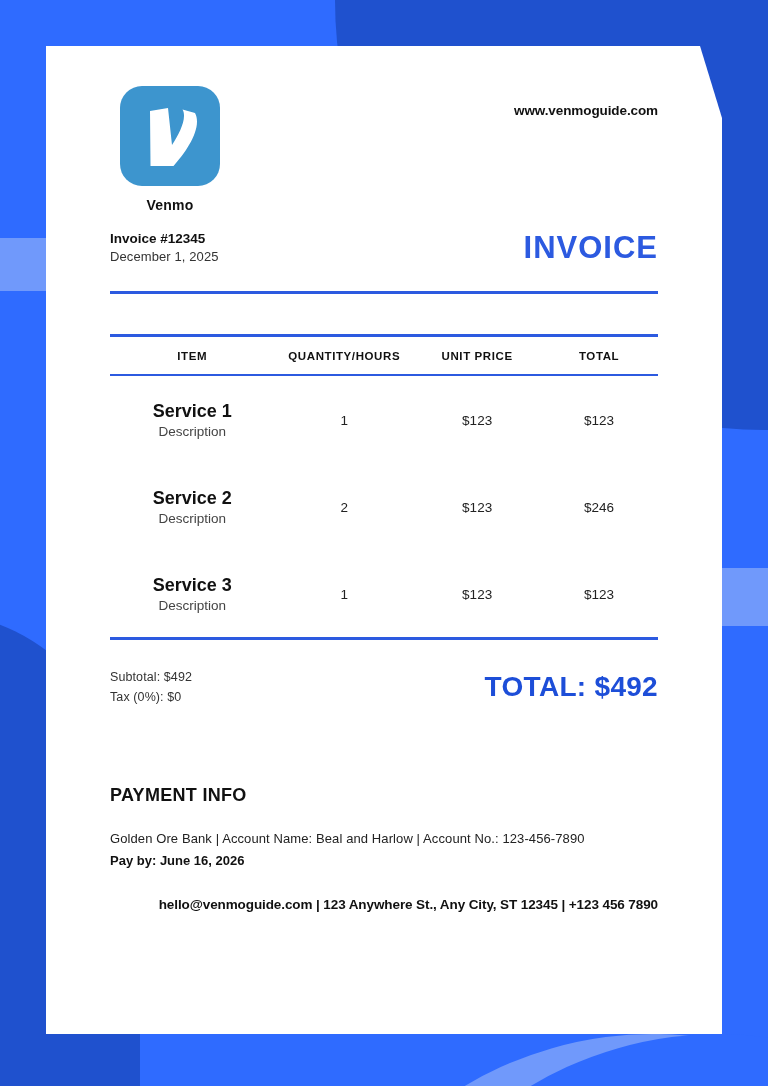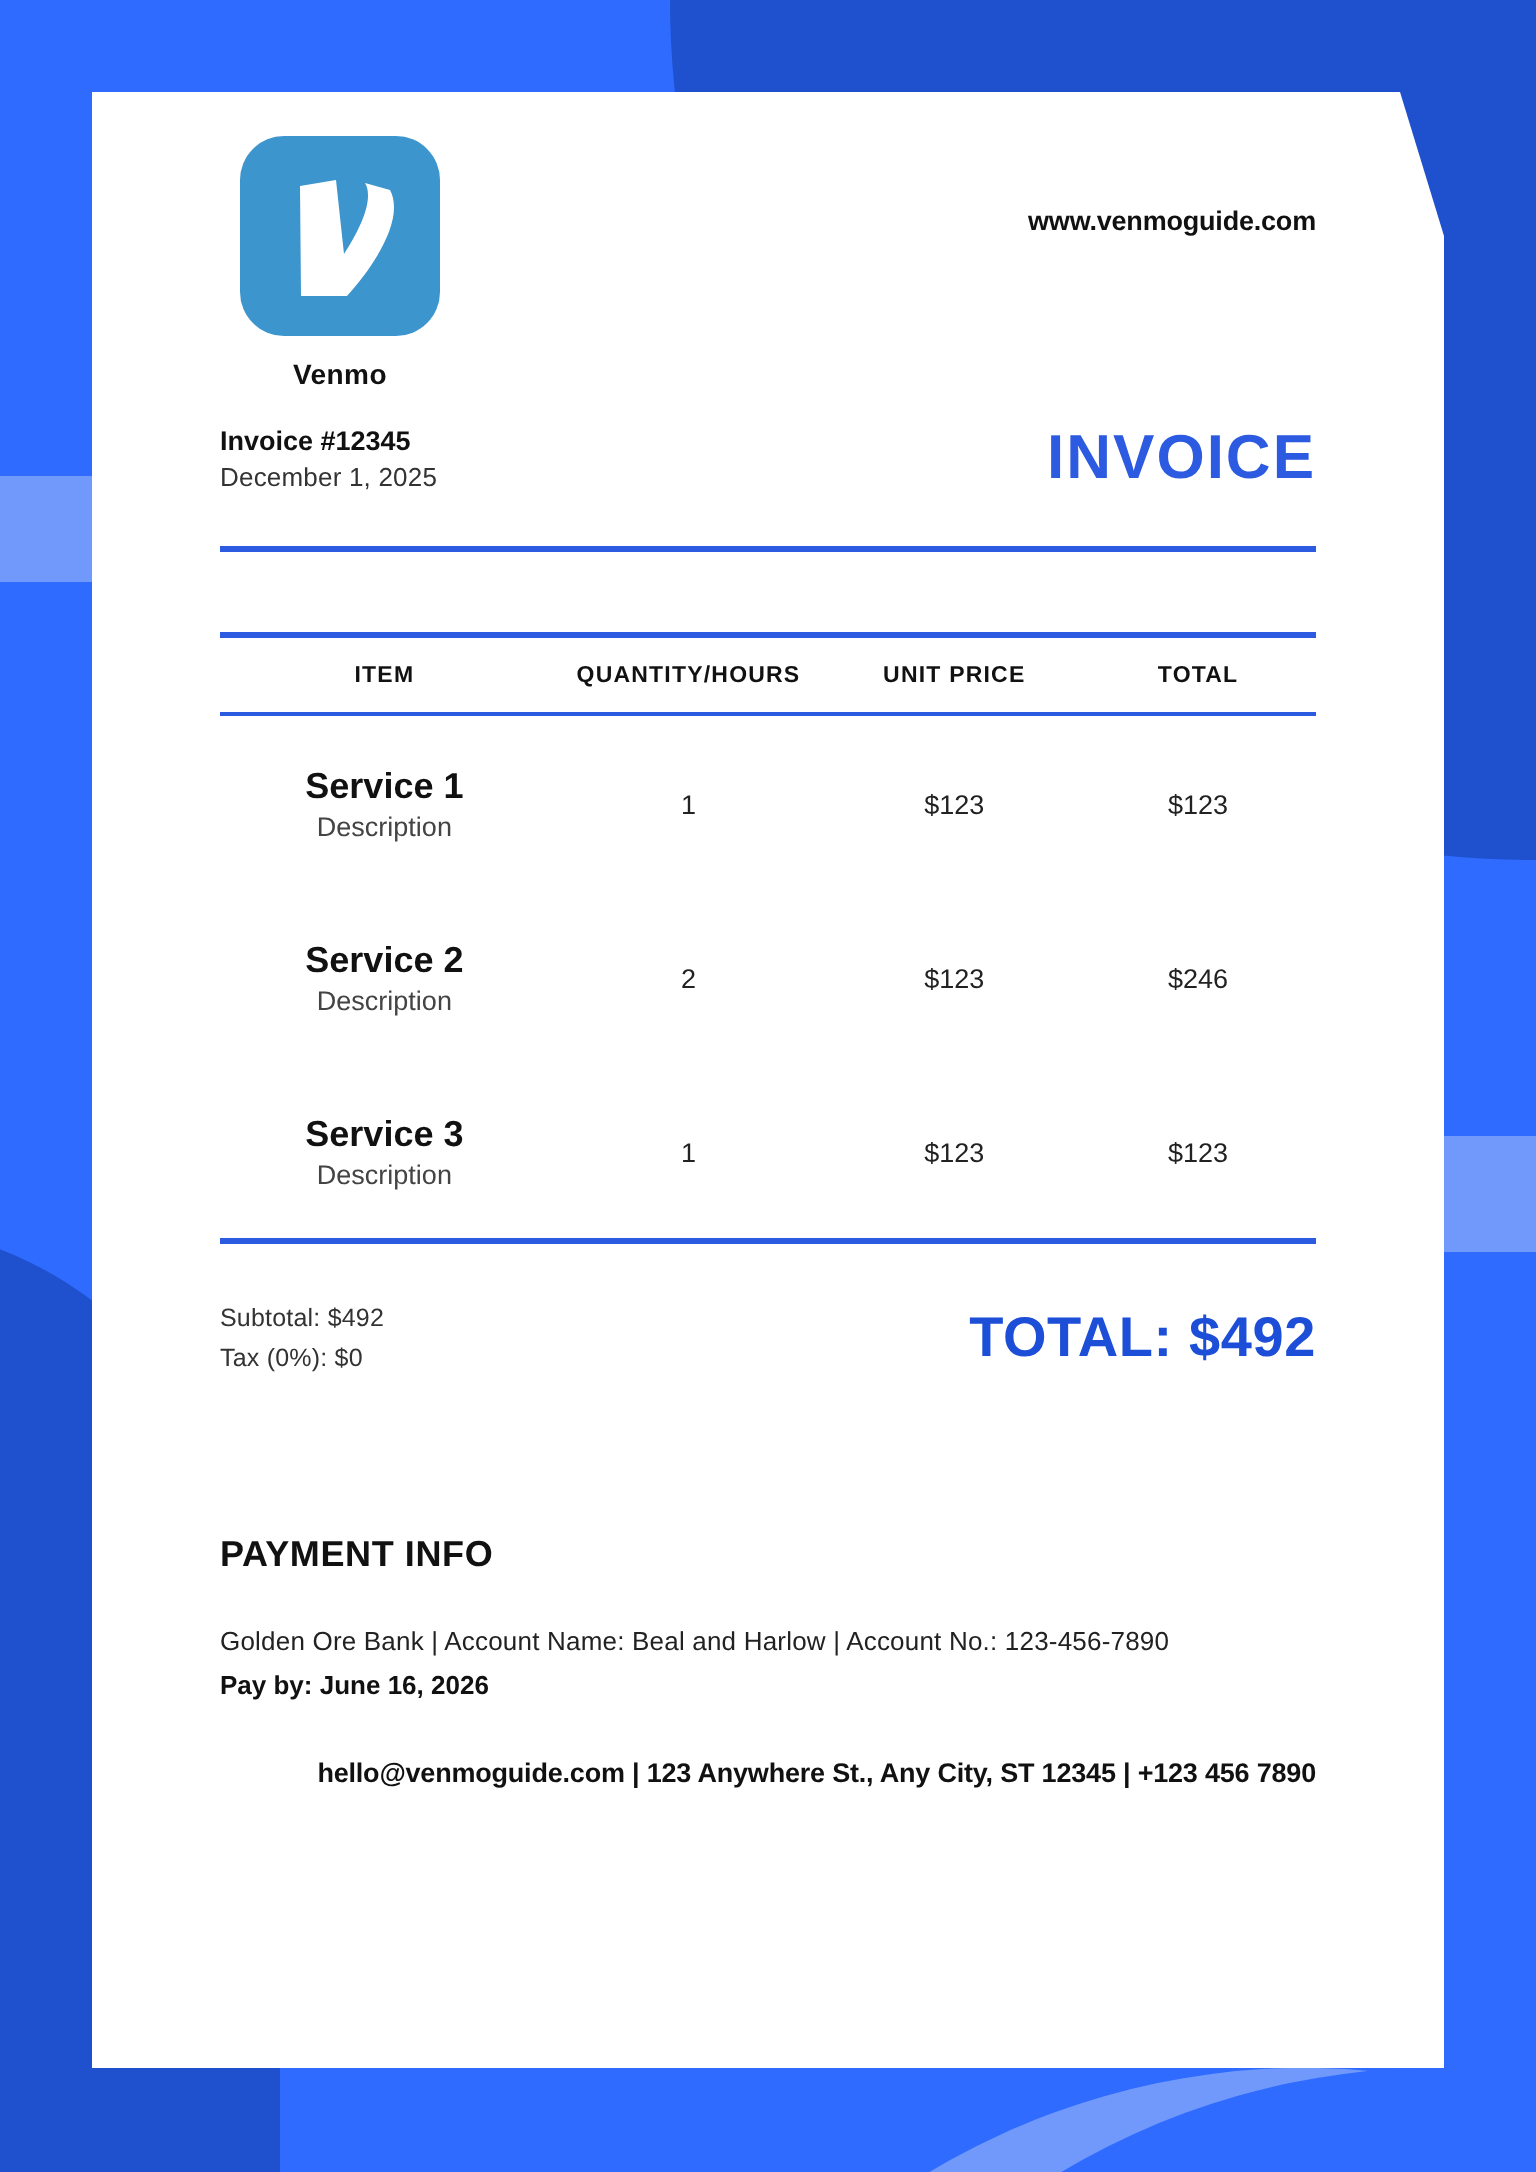--- a/index.html
+++ b/index.html
@@ -65,40 +65,40 @@
     position:absolute; left:46px; top:46px;
     width:676px; height:988px;
     background:#FFFFFF;
     -webkit-clip-path: polygon(0 0, 654px 0, 676px 72px, 676px 988px, 0 988px);
     clip-path: polygon(0 0, 654px 0, 676px 72px, 676px 988px, 0 988px);
     padding:0 64px;
   }
 
   
   .header { display:flex; justify-content:space-between; align-items:flex-start; }
-  .brand { width:120px; text-align:center; padding-top:22px; }
+  .brand { width:120px; text-align:center; padding-top:40px; }
   .venmo-tile {
     width:100px; height:100px; border-radius:22px;
     background:#3D95CE;
     display:flex; align-items:center; justify-content:center;
     margin:0 auto;
   }
   .venmo-tile svg { display:block; }
   .brand-name {
     margin-top:11px; font-size:14px; font-weight:bold; color:#111;
     letter-spacing:.2px;
   }
   .site {
     padding-top:57px; font-size:13.5px; font-weight:bold;
     color:#111; letter-spacing:-.1px;
   }
 
   
   .meta-row {
-    display:flex; justify-content:space-between; align-items:flex-start;
+    display:flex; justify-content:space-between; align-items:center;
     margin-top:18px;
   }
   .inv-no { font-size:13.5px; font-weight:bold; color:#111; }
   .inv-date { font-size:13px; color:#333; margin-top:3px; letter-spacing:.1px; }
   .inv-word {
     font-size:31px; font-weight:bold; color:#2C5AE0;
     letter-spacing:1px; line-height:1;
   }
 
   .rule-thick { height:3px; background:#2C5AE0; margin-top:27px; }

